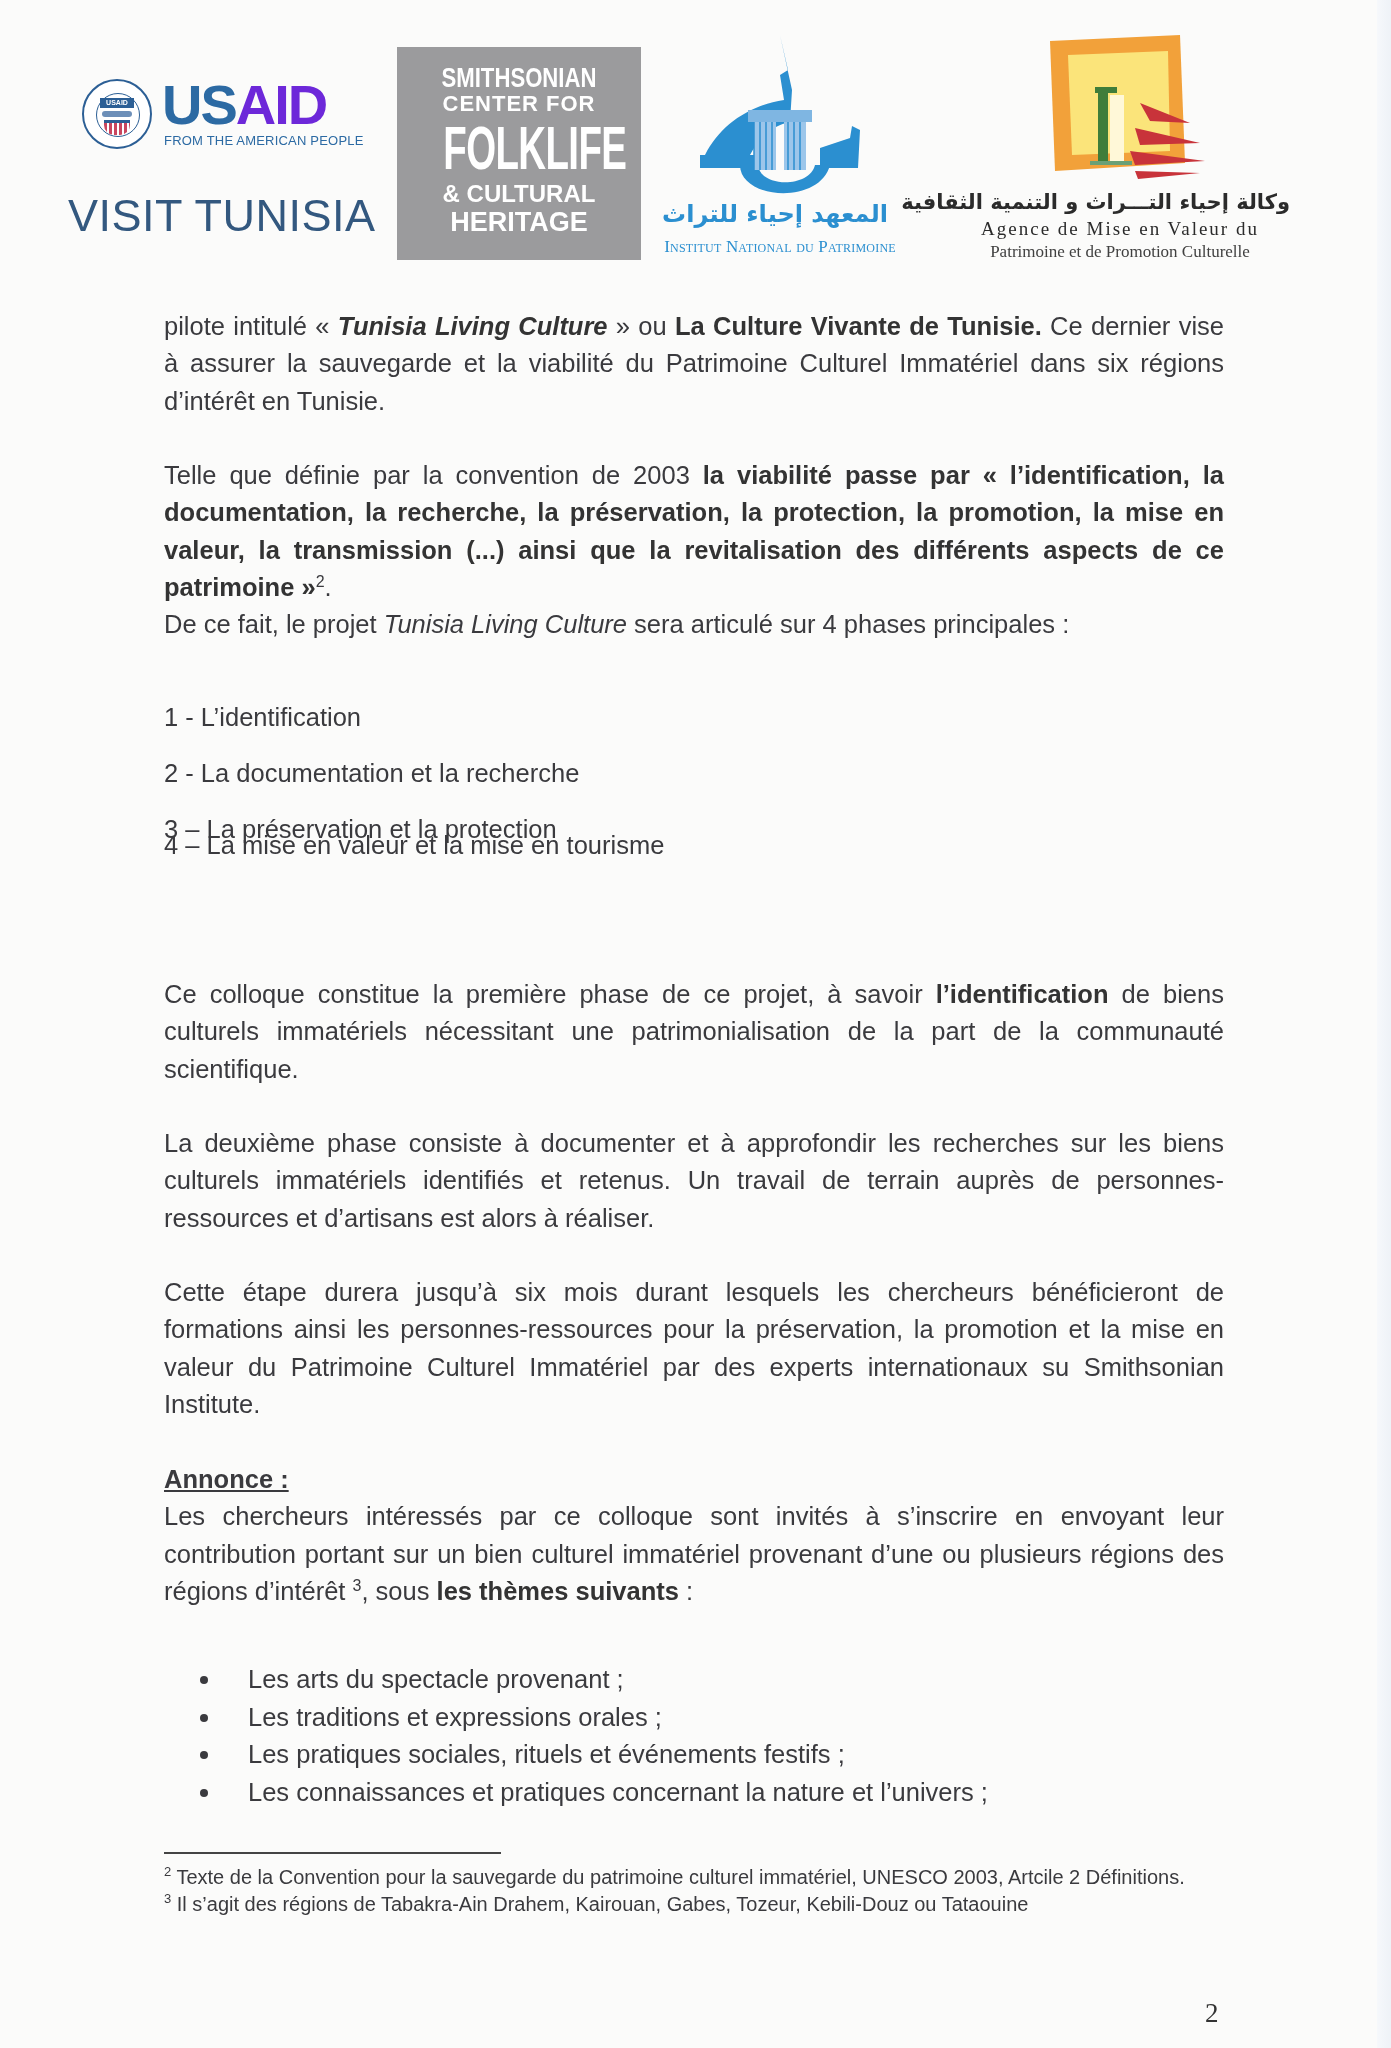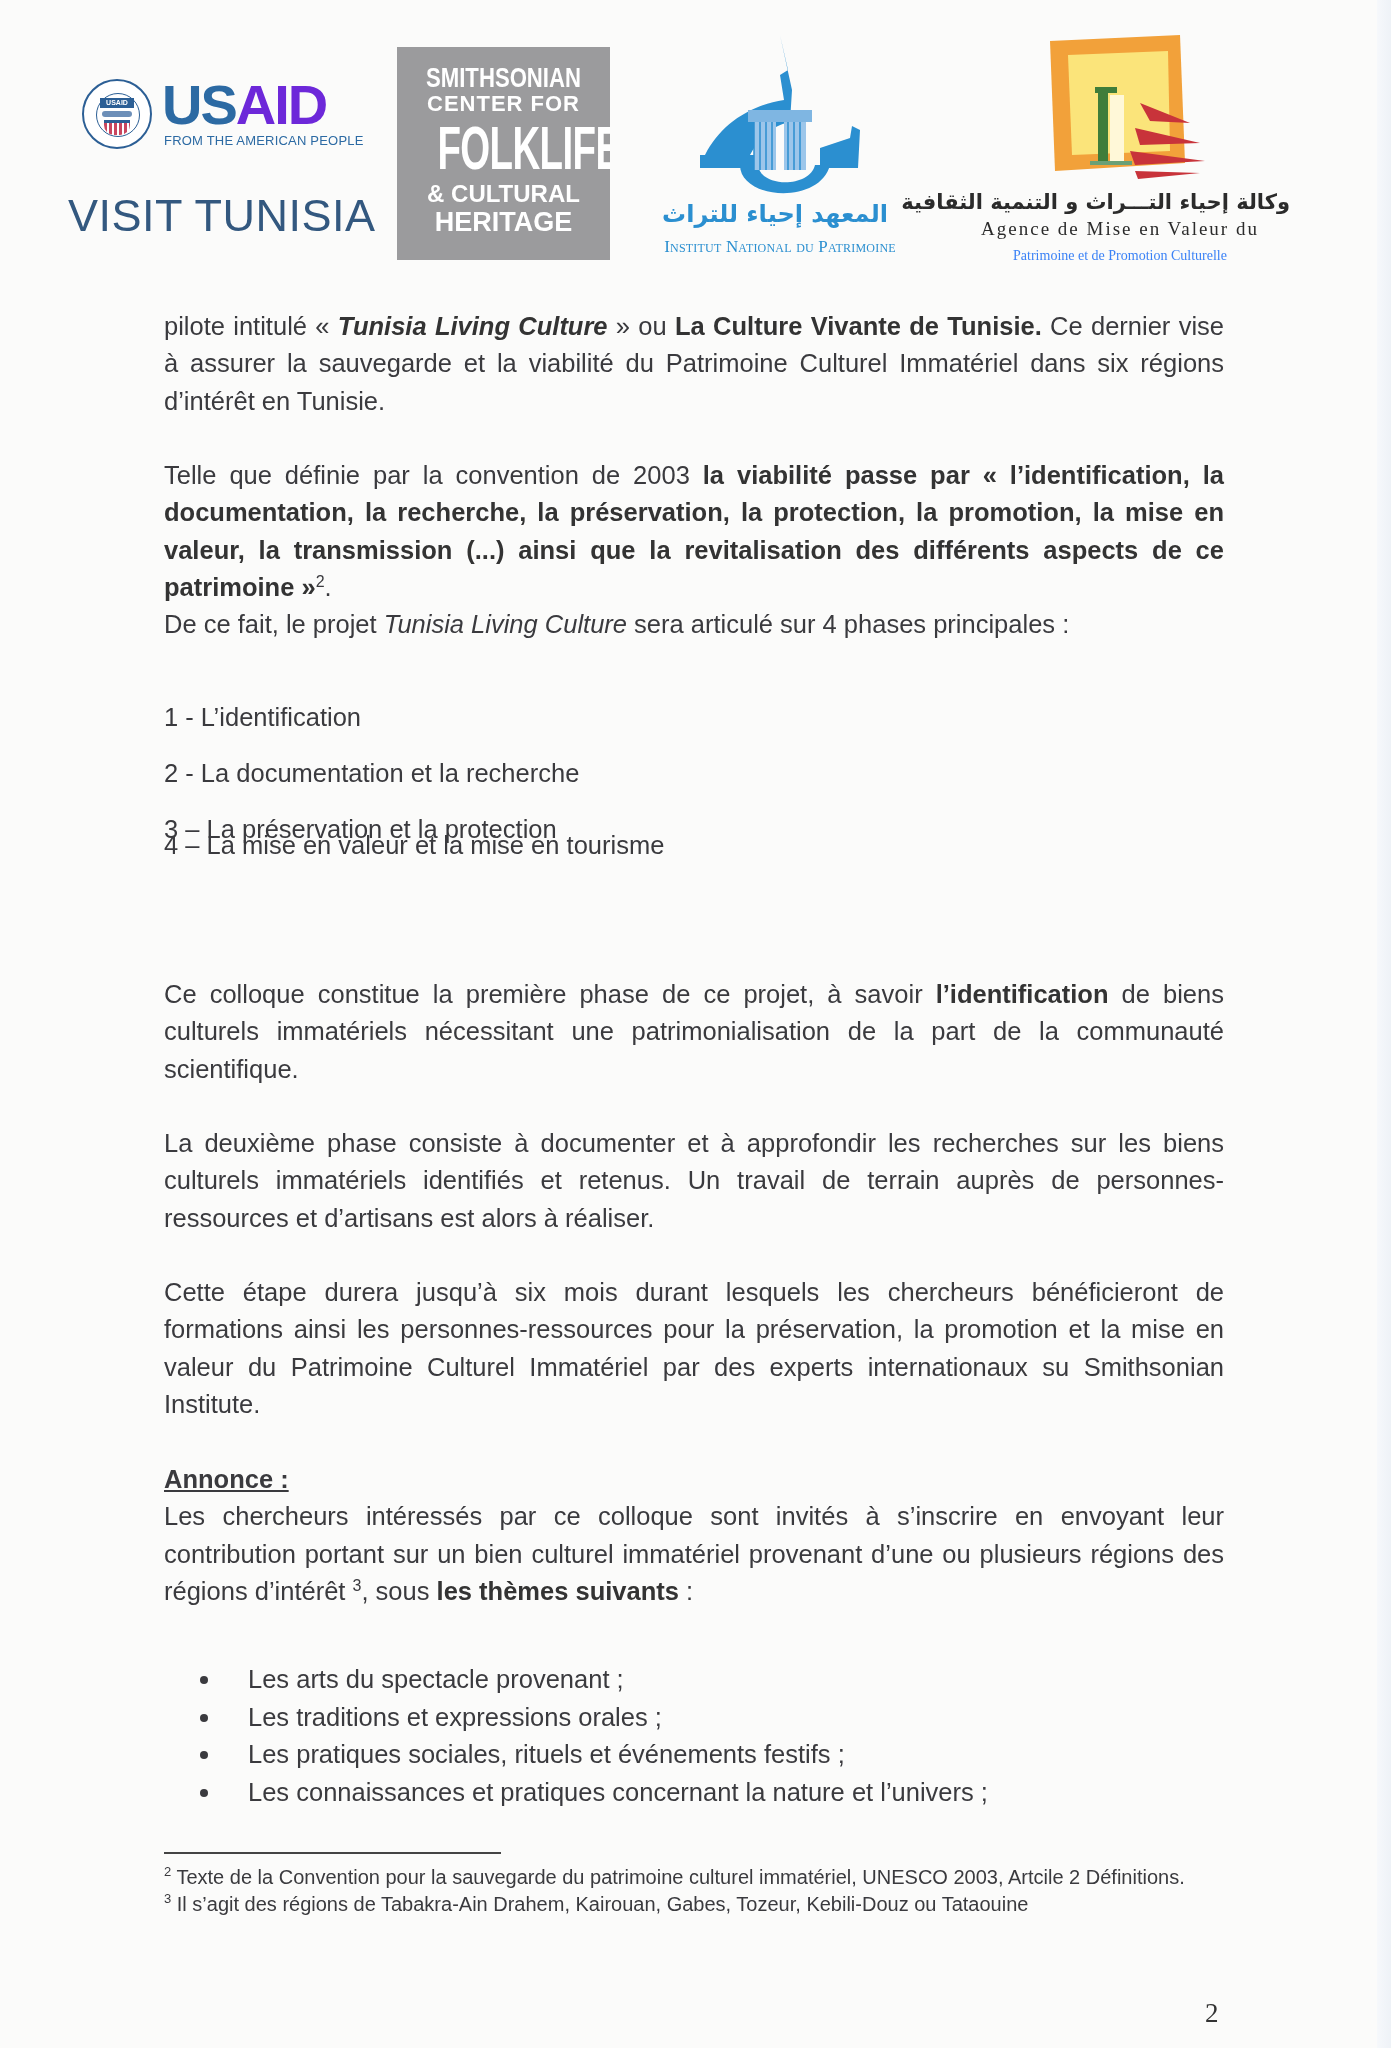--- a/index.html
+++ b/index.html
@@ -34,39 +34,39 @@
     background:repeating-linear-gradient(to right,#c9465f 0 3px,#fff 3px 5px);
     border-top:3px solid #2c5f95; border-radius:0 0 10px 10px;
   }
   .usaid-word { position:absolute; left:82px; top:0; font-size:56px; font-weight:bold; letter-spacing:-2px; line-height:60px; }
   .usaid-word .us { color:#2c6aa3; }
   .usaid-word .aid { color:#6d28d9; }
   .usaid-sub { position:absolute; left:84px; top:58px; font-size:13px; color:#2c6aa3; letter-spacing:0.2px; white-space:nowrap; }
   #visit-tunisia { left:68px; top:190px; font-size:45px; color:#33587f; letter-spacing:0.5px; white-space:nowrap; }
 
   #smithsonian {
-    left:397px; top:47px; width:213px; height:213px; background:#9b9b9d;
+    left:397px; top:47px; width:244px; height:213px; background:#9b9b9d;
     color:#fff; font-weight:bold; text-align:center; overflow:hidden;
   }
   #smithsonian .l1 { font-size:27px; margin-top:17px; line-height:28px; transform:scaleX(0.82); }
   #smithsonian .l2 { font-size:22px; line-height:24px; letter-spacing:1px; }
   #smithsonian .l3 { font-size:62px; line-height:64px; transform:scaleX(0.62); letter-spacing:-1px; }
   #smithsonian .l4 { font-size:24px; line-height:27px; }
   #smithsonian .l5 { font-size:27px; line-height:30px; }
 
   #inp { left:640px; top:30px; width:280px; height:240px; }
   #inp svg { position:absolute; left:40px; top:0; }
   #inp .ar { position:absolute; left:0; width:270px; top:170px; text-align:center; font-size:24px; color:#2b8fd0; direction:rtl; font-family:"DejaVu Sans", sans-serif; font-weight:bold; }
   #inp .fr { position:absolute; left:0; width:280px; top:207px; text-align:center; font-family:"Liberation Serif", serif; font-size:17px; color:#2b8fd0; letter-spacing:0.2px; font-variant:small-caps; white-space:nowrap; }
 
   #amvppc { left:950px; top:28px; width:340px; height:250px; }
   #amvppc svg { position:absolute; left:90px; top:5px; }
   #amvppc .ar { position:absolute; left:0; width:340px; top:162px; text-align:center; font-size:21px; font-weight:bold; color:#2b2b2b; direction:rtl; font-family:"DejaVu Sans", sans-serif; white-space:nowrap; }
   #amvppc .fr1 { position:absolute; left:0; width:340px; top:190px; text-align:center; font-family:"Liberation Serif", serif; font-size:19px; letter-spacing:2px; color:#2b2b2b; white-space:nowrap; }
-  #amvppc .fr2 { position:absolute; left:0; width:340px; top:220px; text-align:center; font-family:"Liberation Serif", serif; font-size:14px; color:#3b82f6; white-space:nowrap; }
+  #amvppc .fr2 { position:absolute; left:0; width:340px; top:214px; text-align:center; font-family:"Liberation Serif", serif; font-size:17px; color:#404040; white-space:nowrap; }
 
   
   .content { position:absolute; left:164px; width:1060px; font-size:25.5px; line-height:37.3px; }
   .p { text-align:justify; margin:0; }
   .p b, .p strong { font-weight:bold; color:#333; }
   sup { font-size:16px; line-height:0; vertical-align:super; }
   .phase { position:absolute; left:164px; font-size:25.5px; line-height:30px; white-space:nowrap; }
   .heading-annonce { font-weight:bold; text-decoration:underline; }
   .bullets { position:absolute; left:200px; width:1000px; margin:0; padding:0; list-style:none; font-size:25.5px; line-height:37.5px; }
   .bullets li { position:relative; padding-left:48px; }

